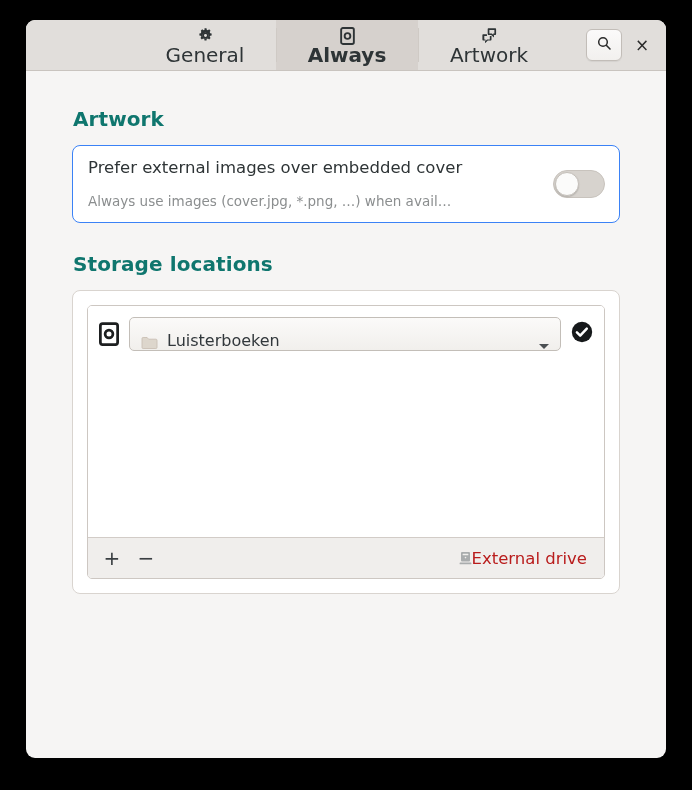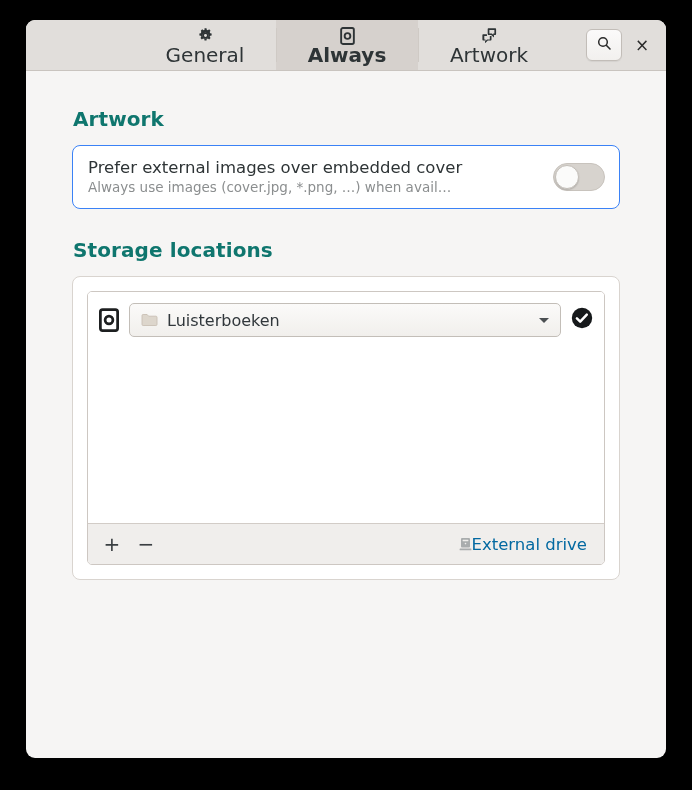--- a/index.html
+++ b/index.html
@@ -151,21 +151,21 @@
   .pref-title {
     font-size: 16.5px;
     color: #2e3436;
     line-height: 21px;
     white-space: nowrap;
   }
   .pref-subtitle {
     font-size: 13.5px;
     color: #8b8e8f;
     line-height: 18px;
-    margin-top: 0;
+    margin-top: 14px;
     white-space: nowrap;
     overflow: hidden;
   }
   .switch {
     flex: 0 0 auto;
     width: 52px;
     height: 28px;
     border-radius: 14px;
     background: #d7d3ce;
     border: 1px solid #c8c3bd;
@@ -221,21 +221,21 @@
     align-items: center;
     justify-content: center;
   }
   .combo {
     flex: 1 1 auto;
     height: 34px;
     border: 1px solid #c3beb8;
     border-radius: 5px;
     background: linear-gradient(to bottom, #fbfaf9, #f1efec);
     display: flex;
-    align-items: center;
+    align-items: flex-end;
     padding: 0 10px 0 11px;
     box-sizing: border-box;
     cursor: pointer;
     min-width: 0;
   }
   .combo .folder-icon { flex: 0 0 auto; margin-right: 9px; display: flex; }
   .combo .combo-label {
     flex: 1 1 auto;
     font-size: 16px;
     color: #31373b;
@@ -277,21 +277,21 @@
   }
   .tb-spacer { flex: 1 1 auto; }
   .tb-action {
     display: flex;
     align-items: center;
     gap: 0;
     height: 30px;
     padding: 0 7px;
     border-radius: 4px;
     cursor: default;
-    color: #0369a1;
+    color: #b91c1c;
     font-size: 16.5px;
     white-space: nowrap;
   }
   .tb-action + .tb-action { margin-left: 7px; }
   .tb-action .tb-icon { display: flex; align-items: center; }
 </style>
 </head>
 <body>
 
 <div class="window">

